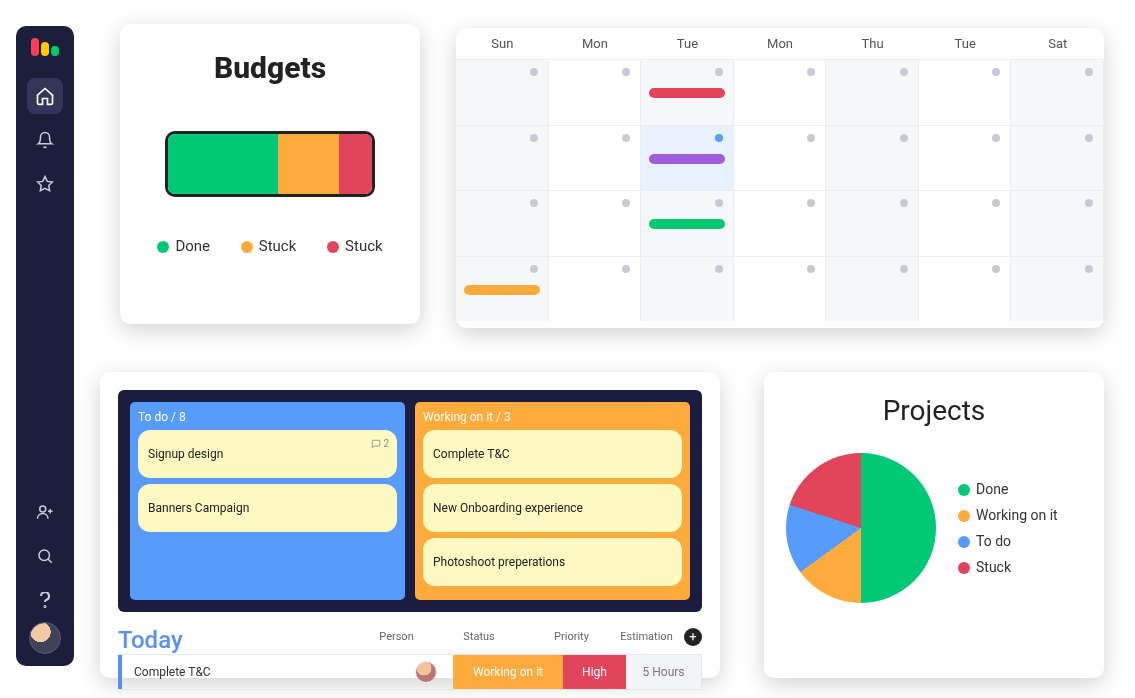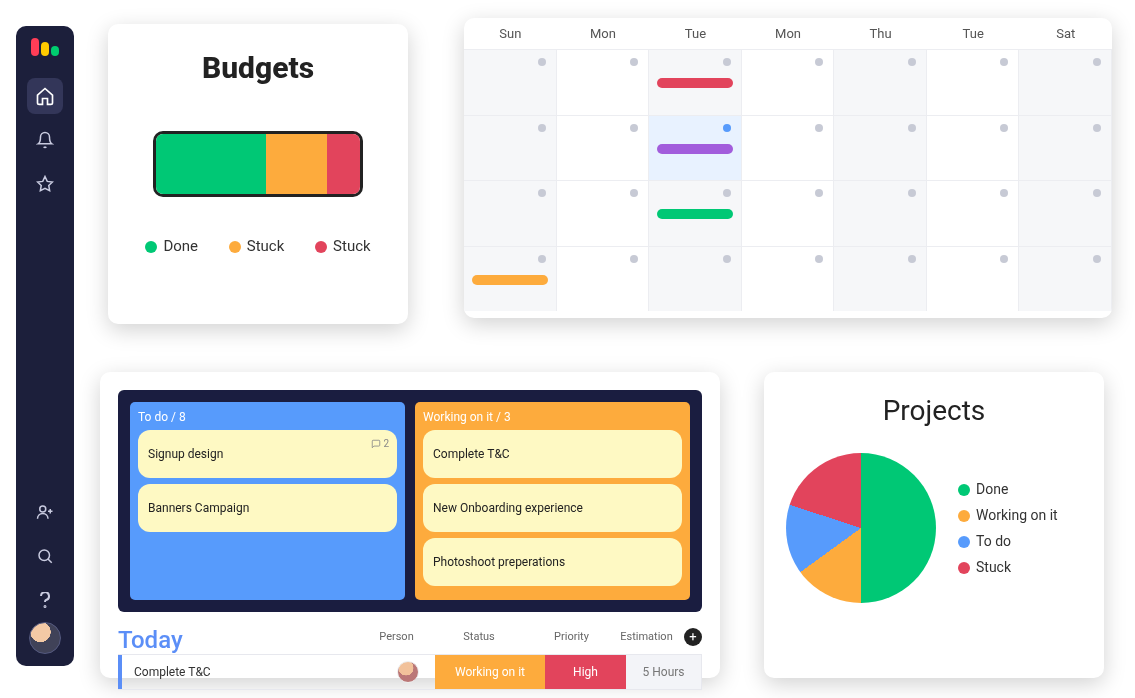--- a/index.html
+++ b/index.html
@@ -52,40 +52,40 @@
 
   .card {
     position:absolute;
     background:#fff;
     border-radius:10px;
     box-shadow: 0 6px 22px rgba(0,0,0,.18);
   }
 
   
   .budgets {
-    left:108px; top:24px; width:300px; height:300px;
+    left:120px; top:24px; width:300px; height:300px;
     padding:26px 22px 18px;
     text-align:center;
   }
   .budgets h2 { font-size:30px; font-weight:800; color:#222; }
   .battery {
     margin:46px auto 0; width:210px; height:66px;
     border:3px solid #222; border-radius:10px;
     position:relative; display:flex; overflow:hidden;
   }
   .battery::after{
     content:""; position:absolute; right:-11px; top:18px;
     width:8px;height:30px;background:#222;border-radius:3px;
   }
   .bseg{height:100%;}
   .legend-row{display:flex;justify-content:space-around;margin-top:40px;font-size:15px;color:#333;}
   .dot{display:inline-block;width:12px;height:12px;border-radius:50%;margin-right:6px;vertical-align:middle;}
 
   
-  .calendar{ left:456px; top:18px; width:648px; height:300px; overflow:hidden;margin-left:8px;}
+  .calendar{ left:456px; top:28px; width:648px; height:300px; overflow:hidden;}
   .cal-header{display:flex;}
   .cal-header div{flex:1;text-align:center;font-size:13px;color:#555;padding:8px 0;}
   .cal-grid{display:grid;grid-template-columns:repeat(7,1fr);grid-template-rows:repeat(4,1fr);height:262px;}
   .cal-cell{border-right:1px solid #ecedf1;border-top:1px solid #ecedf1;position:relative;}
   .cal-col-odd{background:#f6f7f9;}
   .cal-dot{position:absolute;top:8px;right:10px;width:8px;height:8px;border-radius:50%;background:#c7cad5;}
   .cal-pill{position:absolute;height:10px;border-radius:6px;}
   .highlight-cell{background:#e8f2ff !important;}
 
   
@@ -105,21 +105,21 @@
   .th-status{width:110px;}
   .th-priority{width:75px;}
   .th-est{width:75px;}
   .addcol{width:18px;height:18px;border-radius:50%;background:#222;color:#fff;display:inline-flex;align-items:center;justify-content:center;font-size:13px;}
   .trow{clear:both;display:flex;align-items:stretch;border:1px solid #e7e8ee;border-left:none;margin-top:6px;font-size:12px;}
   .trow .bar{width:4px;background:#5b8ef7;}
   .trow .name{flex:1;padding:10px 12px;color:#333;}
   .trow .person{width:55px;display:flex;align-items:center;justify-content:center;}
   .avatar-xs{width:22px;height:22px;border-radius:50%;background:radial-gradient(circle at 40% 30%,#f2c29b 0 40%,#b77 41% 100%);border:1px solid #eee;}
   .trow .status{width:110px;background:#fdab3d;color:#fff;display:flex;align-items:center;justify-content:center;}
-  .trow .priority{width:81px;background:#e2445c;color:#fff;display:flex;align-items:center;justify-content:center;}
+  .trow .priority{width:63px;background:#e2445c;color:#fff;display:flex;align-items:center;justify-content:center;}
   .trow .est{width:75px;background:#f3f4f8;color:#777;display:flex;align-items:center;justify-content:center;}
 
   
   .projects{ left:764px; top:372px; width:340px; height:306px; padding:22px;}
   .projects h2{font-size:28px;font-weight:400;text-align:center;color:#222;}
   .pie-wrap{display:flex;align-items:center;margin-top:26px;gap:22px;}
   .pie{width:150px;height:150px;border-radius:50%;}
   .proj-legend{font-size:14px;color:#333;}
   .proj-legend div{margin:10px 0;}
 

